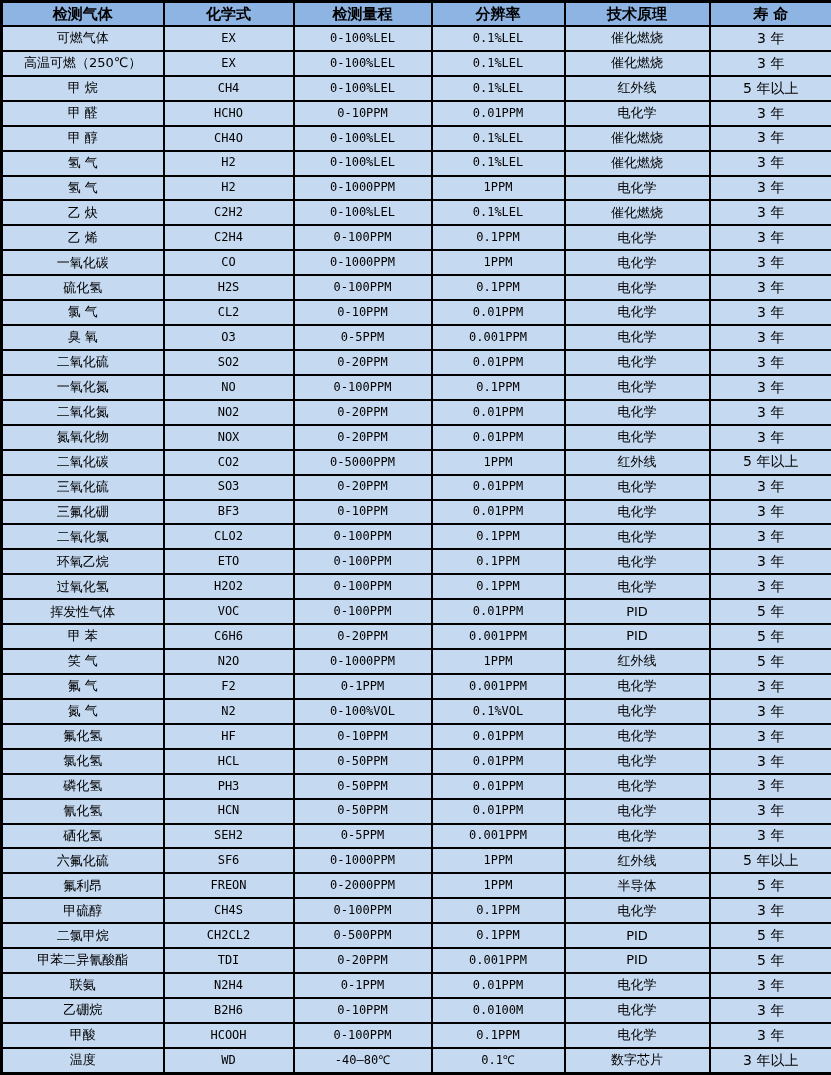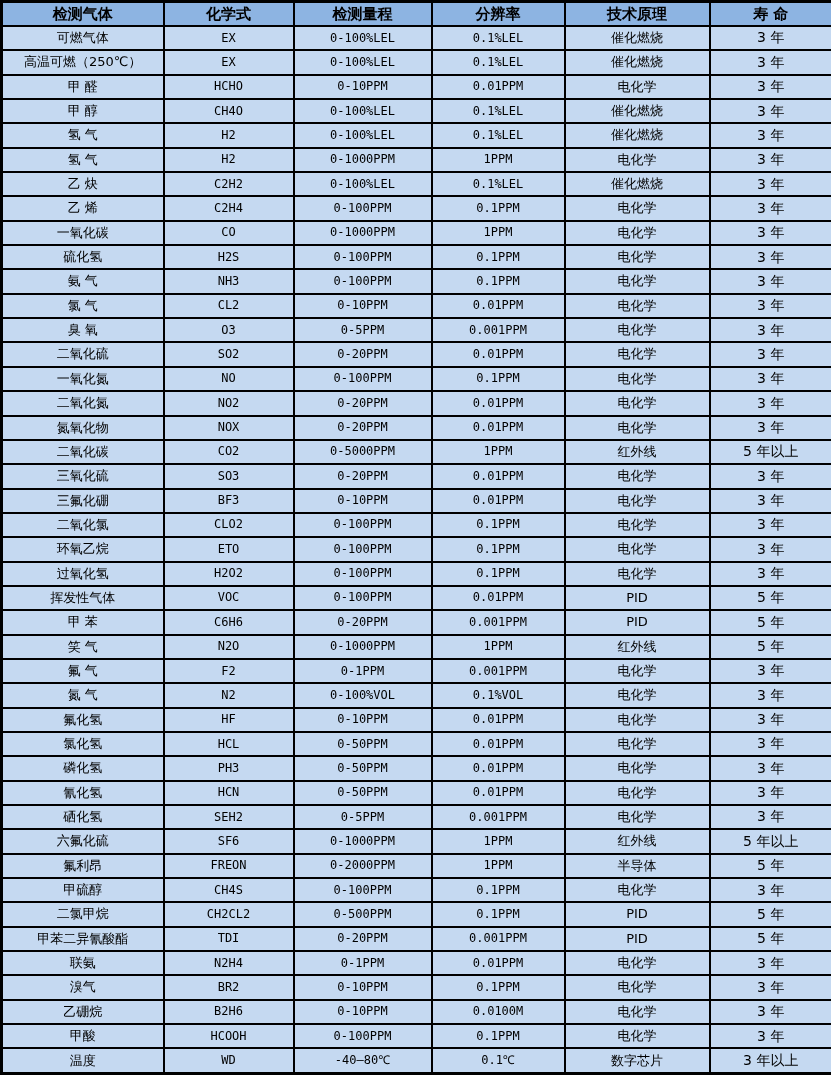--- a/index.html
+++ b/index.html
@@ -82,20 +82,28 @@
       </tr>
       <tr>
         <td class="c0">高温可燃（250℃）</td>
         <td class="c1">EX</td>
         <td class="c2">0-100%LEL</td>
         <td class="c3">0.1%LEL</td>
         <td class="c4">催化燃烧</td>
         <td class="c5">3 年</td>
       </tr>
       <tr>
+        <td class="c0">甲 烷</td>
+        <td class="c1">CH4</td>
+        <td class="c2">0-100%LEL</td>
+        <td class="c3">0.1%LEL</td>
+        <td class="c4">红外线</td>
+        <td class="c5">5 年以上</td>
+      </tr>
+      <tr>
         <td class="c0">甲 醛</td>
         <td class="c1">HCHO</td>
         <td class="c2">0-10PPM</td>
         <td class="c3">0.01PPM</td>
         <td class="c4">电化学</td>
         <td class="c5">3 年</td>
       </tr>
       <tr>
         <td class="c0">甲 醇</td>
         <td class="c1">CH4O</td>
@@ -140,28 +148,20 @@
         <td class="c0">一氧化碳</td>
         <td class="c1">CO</td>
         <td class="c2">0-1000PPM</td>
         <td class="c3">1PPM</td>
         <td class="c4">电化学</td>
         <td class="c5">3 年</td>
       </tr>
       <tr>
         <td class="c0">硫化氢</td>
         <td class="c1">H2S</td>
-        <td class="c2">0-100PPM</td>
-        <td class="c3">0.1PPM</td>
-        <td class="c4">电化学</td>
-        <td class="c5">3 年</td>
-      </tr>
-      <tr>
-        <td class="c0">氨 气</td>
-        <td class="c1">NH3</td>
         <td class="c2">0-100PPM</td>
         <td class="c3">0.1PPM</td>
         <td class="c4">电化学</td>
         <td class="c5">3 年</td>
       </tr>
       <tr>
         <td class="c0">氯 气</td>
         <td class="c1">CL2</td>
         <td class="c2">0-10PPM</td>
         <td class="c3">0.01PPM</td>
@@ -374,28 +374,20 @@
         <td class="c2">0-20PPM</td>
         <td class="c3">0.001PPM</td>
         <td class="c4">PID</td>
         <td class="c5">5 年</td>
       </tr>
       <tr>
         <td class="c0">联氨</td>
         <td class="c1">N2H4</td>
         <td class="c2">0-1PPM</td>
         <td class="c3">0.01PPM</td>
-        <td class="c4">电化学</td>
-        <td class="c5">3 年</td>
-      </tr>
-      <tr>
-        <td class="c0">溴气</td>
-        <td class="c1">BR2</td>
-        <td class="c2">0-10PPM</td>
-        <td class="c3">0.1PPM</td>
         <td class="c4">电化学</td>
         <td class="c5">3 年</td>
       </tr>
       <tr>
         <td class="c0">乙硼烷</td>
         <td class="c1">B2H6</td>
         <td class="c2">0-10PPM</td>
         <td class="c3">0.0100M</td>
         <td class="c4">电化学</td>
         <td class="c5">3 年</td>

